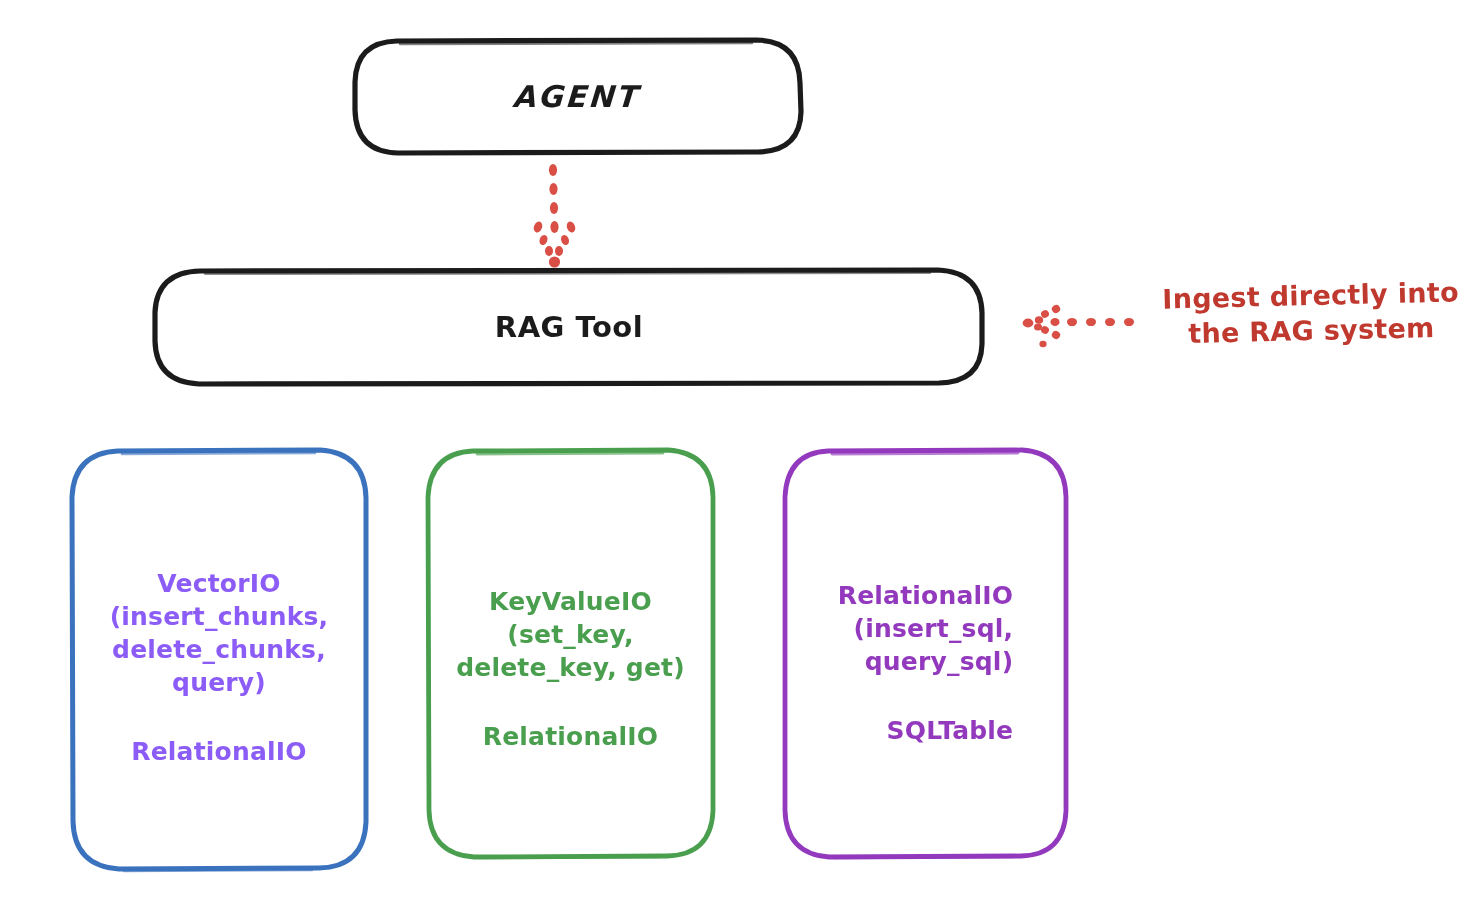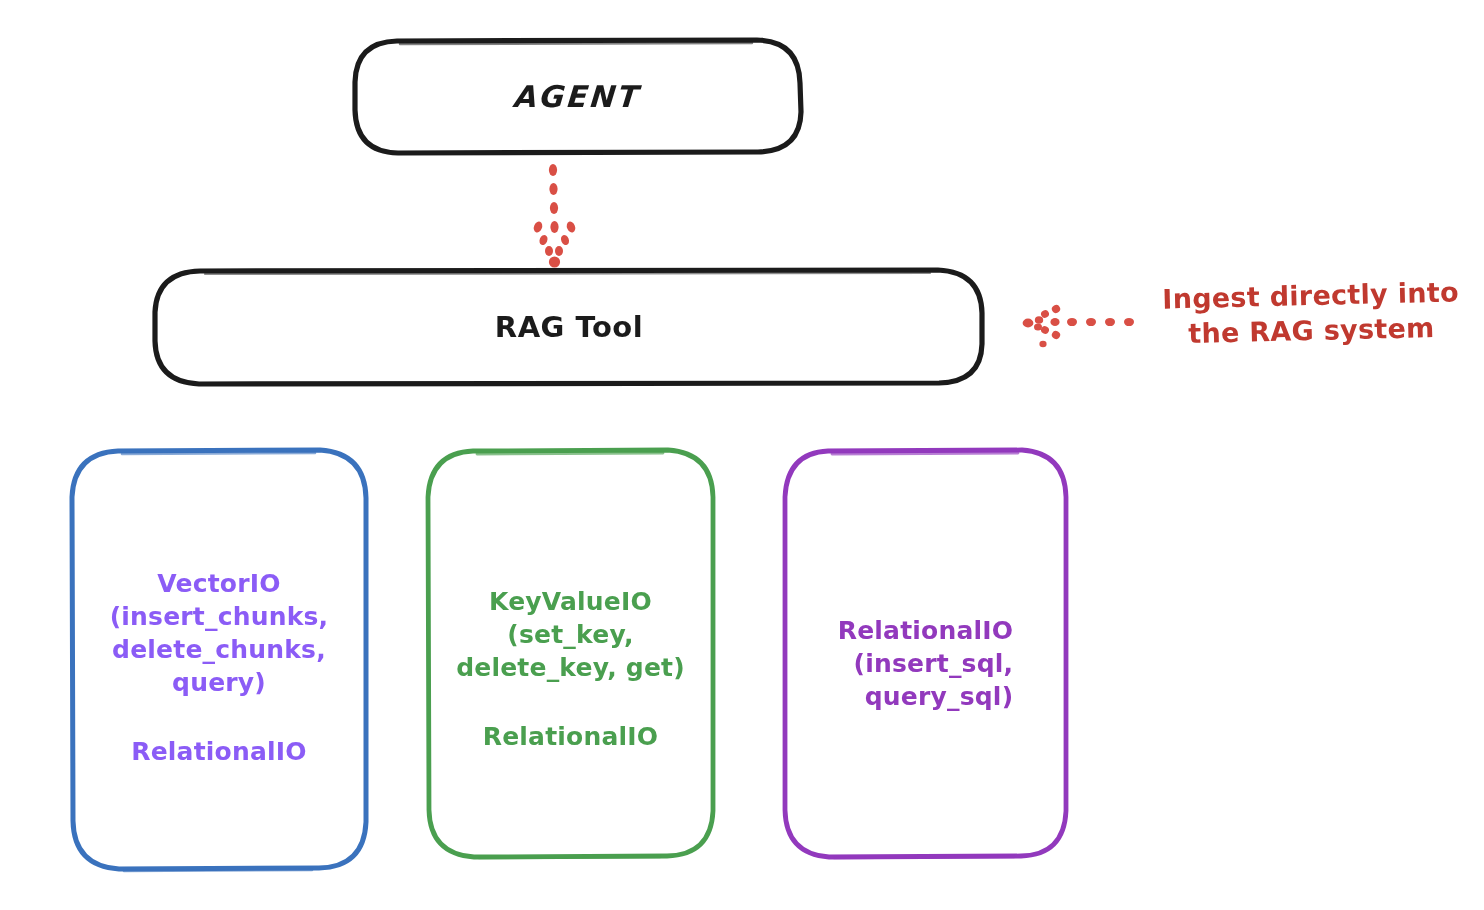--- a/index.html
+++ b/index.html
@@ -231,17 +231,18 @@
 delete_key, get)</div>
     <div class="card-sublabel">RelationalIO</div>
   </div>
 </div>
 
 <div class="node" id="relational-node">
   <div class="card-stack">
     <div class="card-label">RelationalIO
 (insert_sql,
 query_sql)</div>
+    <div class="card-sublabel">SQLTable</div>
   </div>
 </div>
 
 <div id="annotation-text">Ingest directly into
 the RAG system</div>
 
 </body></html>

